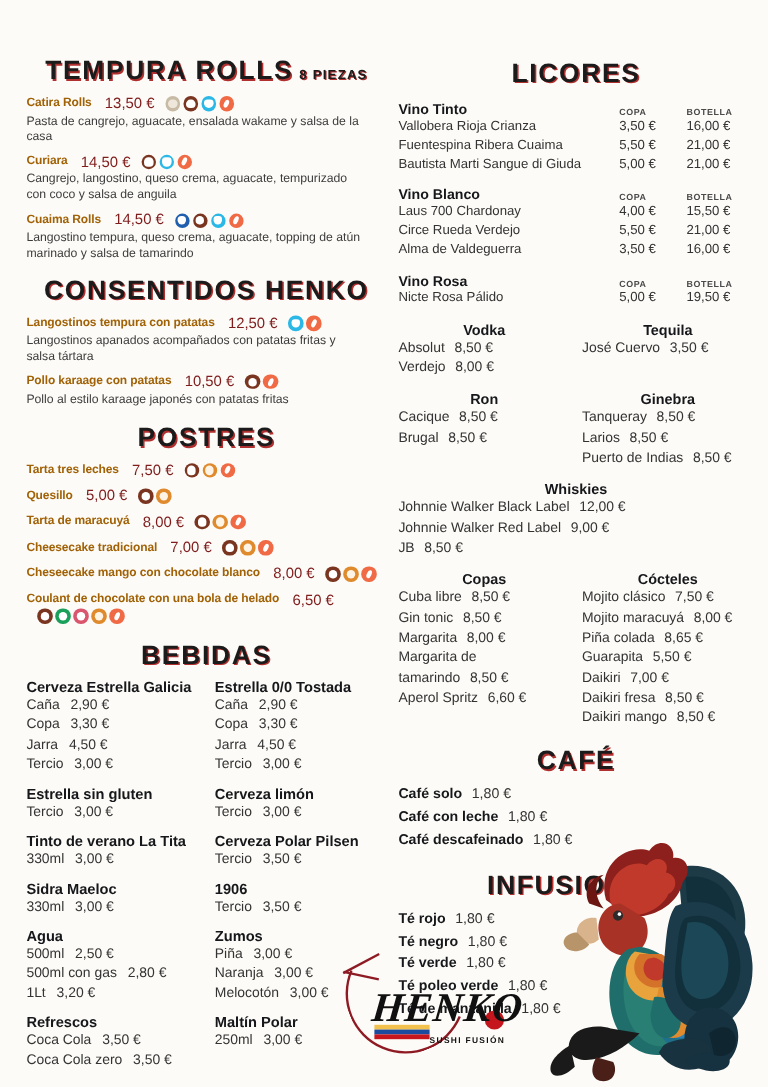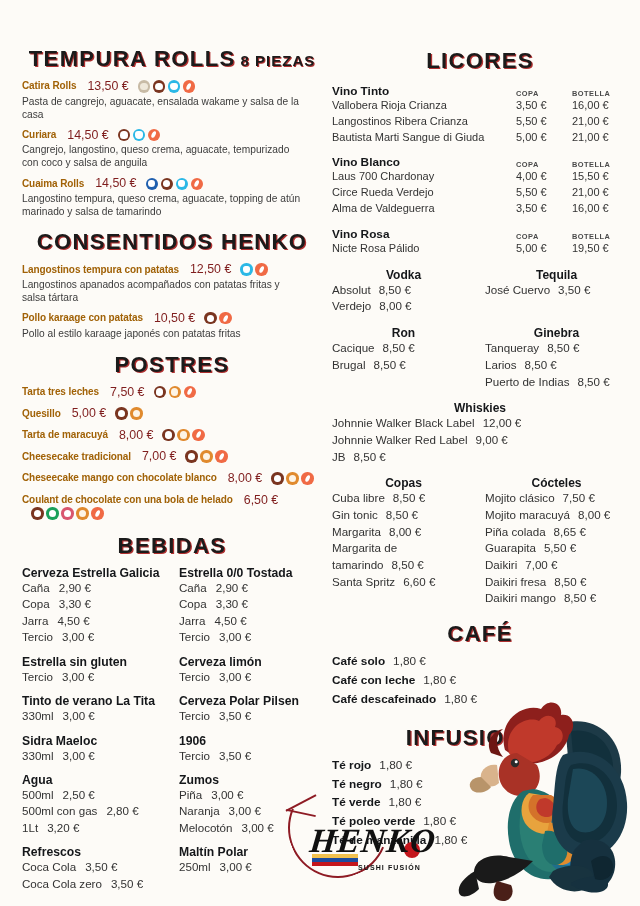--- a/index.html
+++ b/index.html
@@ -24,21 +24,21 @@
     text-align: center;
     font-family: "Liberation Sans", sans-serif;
     font-weight: 700;
     letter-spacing: 1.4px;
     color: #1b1b1b;
     text-shadow: 1.2px 1.2px 0 #b03030;
     white-space: nowrap;
   }
   .sec-head.h1 { font-size: 22px; }
   .sec-head .sub {
-    font-size: 15px; font-weight: 700; letter-spacing: 1px;
+    font-size: 11px; font-weight: 700; letter-spacing: 1px;
     margin-left: 5px; text-shadow: .9px .9px 0 #b03030;
   }
 
   
   .dish { margin-top: 7px; }
   .dish-line {
     display: flex; align-items: center; flex-wrap: wrap;
     gap: 0;
     line-height: 1.18;
   }
@@ -391,21 +391,21 @@
             <span class="t">Vino Tinto</span>
             <span class="c">COPA</span>
             <span class="c">BOTELLA</span>
           </div>
           <div class="wine-row">
             <span class="t">Vallobera Rioja Crianza</span>
             <span class="c">3,50 €</span>
             <span class="c">16,00 €</span>
           </div>
           <div class="wine-row">
-            <span class="t">Langostinos Ribera Crianza</span>
+            <span class="t">Fuentespina Ribera Cuaima</span>
             <span class="c">5,50 €</span>
             <span class="c">21,00 €</span>
           </div>
           <div class="wine-row">
             <span class="t">Bautista Marti Sangue di Giuda</span>
             <span class="c">5,00 €</span>
             <span class="c">21,00 €</span>
           </div>
         </div>
         <div class="wine-block">
@@ -480,21 +480,21 @@
     </div>
 
     <div class="spirit-grid" style="margin-top:11px;">
       <div>
         <div class="sp-title">Copas</div>
         <div id="copas-rows">
             <div class="sp-row wrap"><span>Cuba libre</span><span class="p">8,50 €</span></div>
             <div class="sp-row wrap"><span>Gin tonic</span><span class="p">8,50 €</span></div>
             <div class="sp-row wrap"><span>Margarita</span><span class="p">8,00 €</span></div>
             <div class="sp-row wrap"><span>Margarita de tamarindo</span><span class="p">8,50 €</span></div>
-            <div class="sp-row wrap"><span>Santa Spritz</span><span class="p">6,60 €</span></div>
+            <div class="sp-row wrap"><span>Aperol Spritz</span><span class="p">6,60 €</span></div>
           </div>
       </div>
       <div>
         <div class="sp-title">Cócteles</div>
         <div id="cocteles-rows">
             <div class="sp-row"><span>Mojito clásico</span><span class="p">7,50 €</span></div>
             <div class="sp-row"><span>Mojito maracuyá</span><span class="p">8,00 €</span></div>
             <div class="sp-row"><span>Piña colada</span><span class="p">8,65 €</span></div>
             <div class="sp-row"><span>Guarapita</span><span class="p">5,50 €</span></div>
             <div class="sp-row"><span>Daikiri</span><span class="p">7,00 €</span></div>

